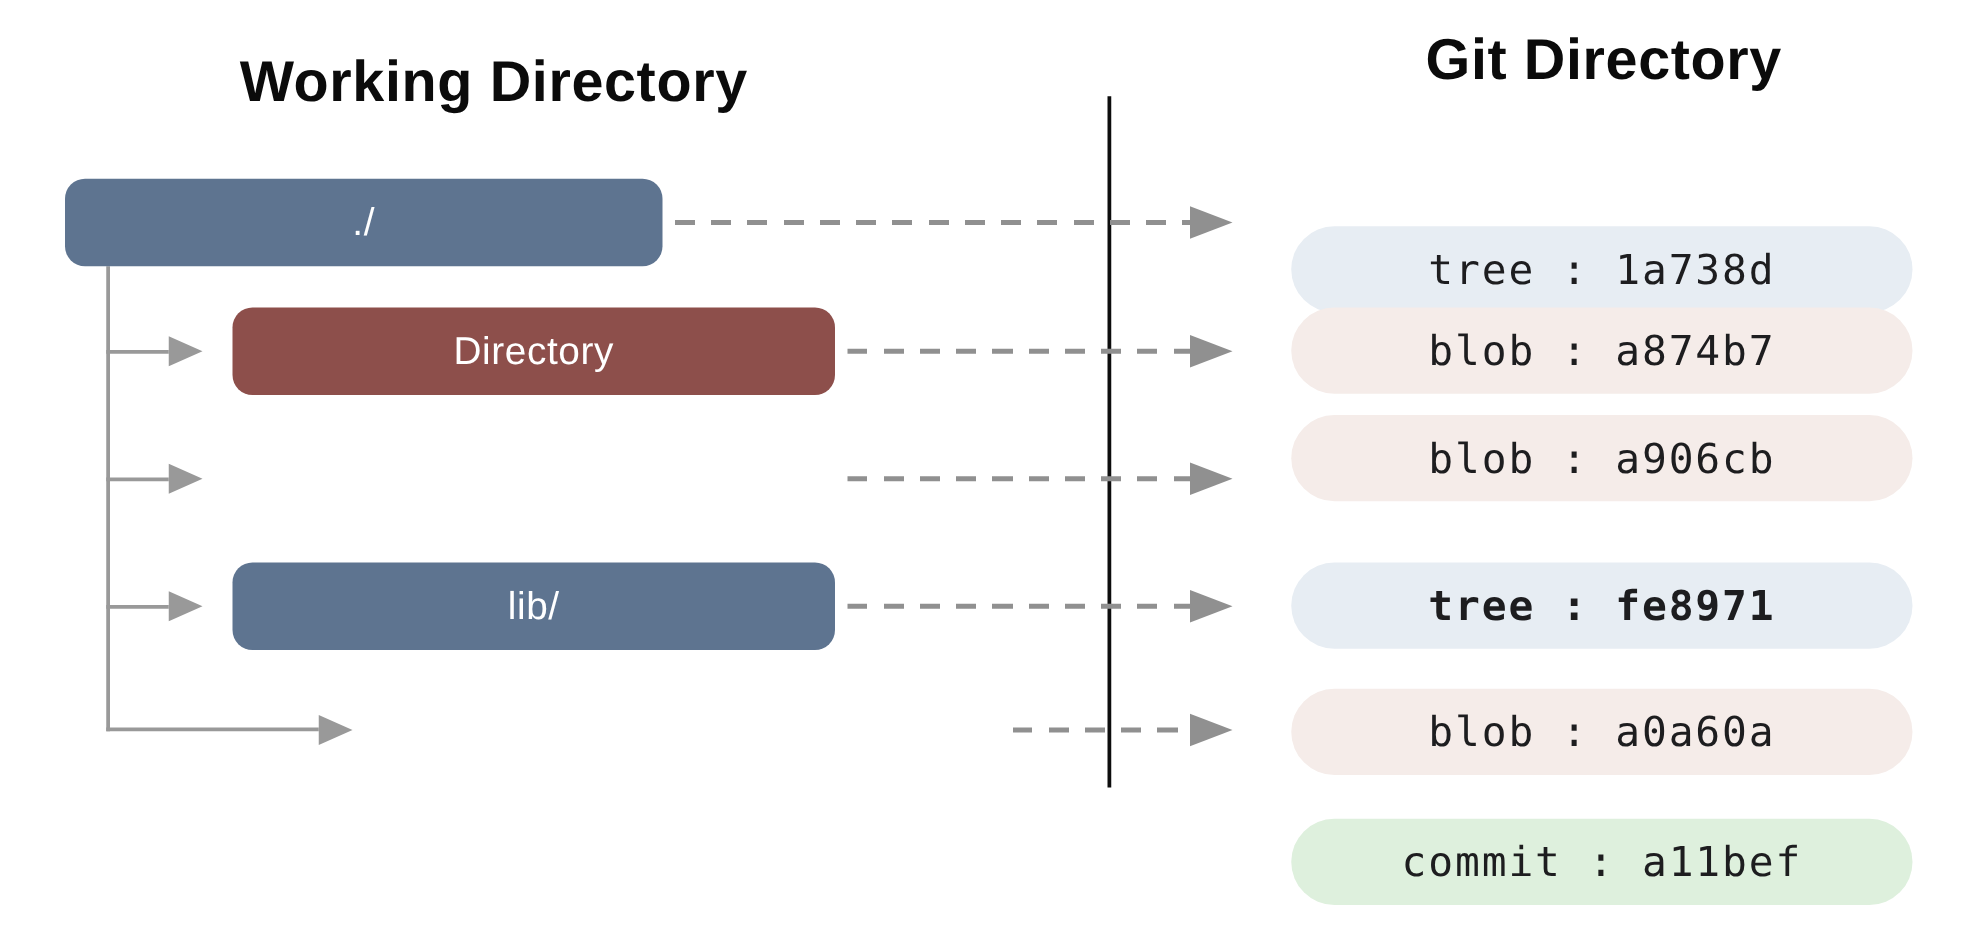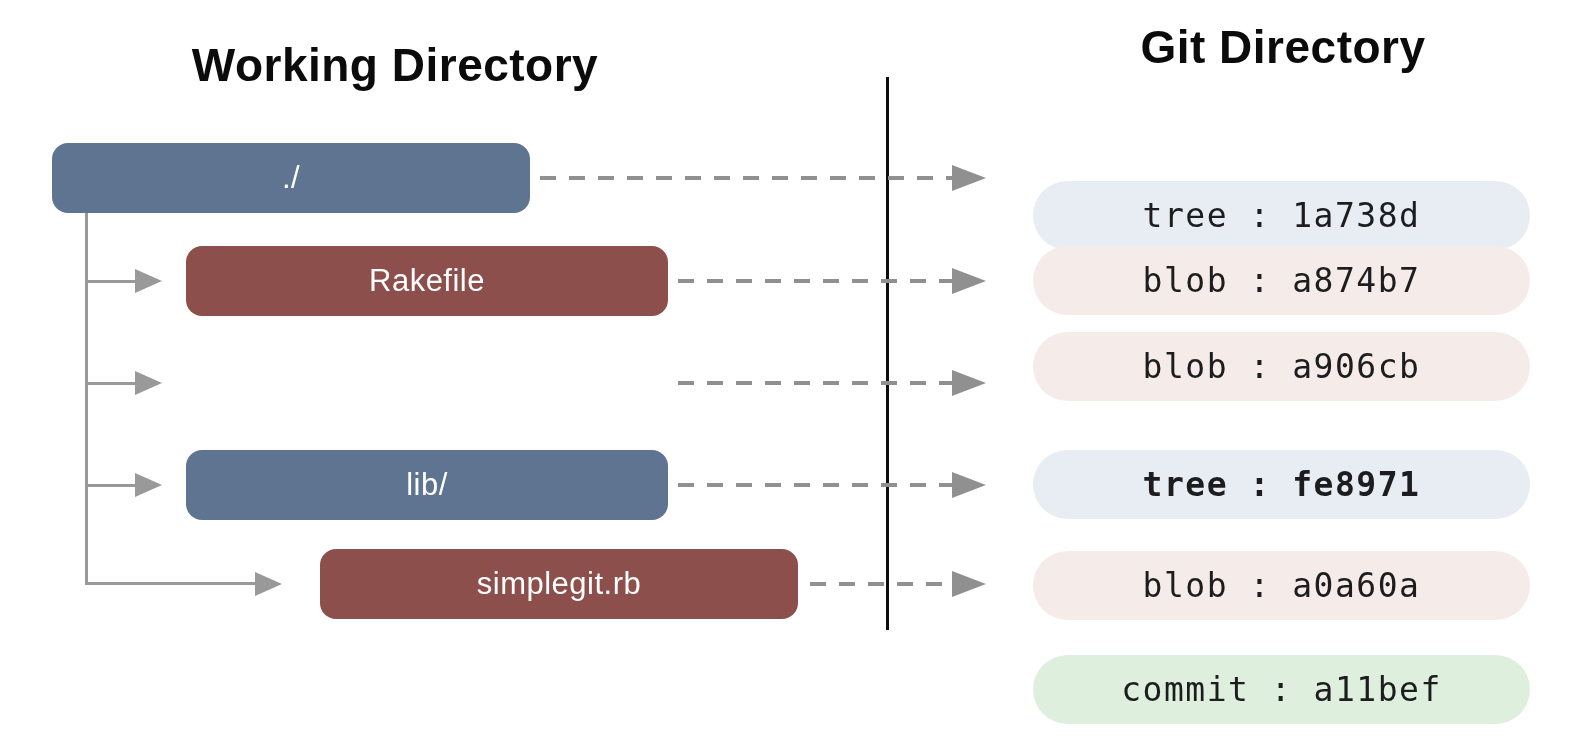--- a/index.html
+++ b/index.html
@@ -88,27 +88,24 @@
   <div class="tree-line" style="left:85px;top:582px;width:170px;height:3px;"></div>
   <div class="arrowhead small" style="left:135px;top:269px;"></div>
   <div class="arrowhead small" style="left:135px;top:371px;"></div>
   <div class="arrowhead small" style="left:135px;top:473px;"></div>
   <div class="arrowhead small" style="left:255px;top:572px;"></div>
 
   <div class="node dir" style="left:52px;top:143px;width:478px;">
     <span>./</span>
   </div>
   <div class="node file" style="left:186px;top:246px;width:482px;">
-    <span>Rakefile</span>
+    <span>Directory</span>
   </div>
   <div class="node dir" style="left:186px;top:450px;width:482px;">
     <span>lib/</span>
-  </div>
-  <div class="node file" style="left:320px;top:549px;width:478px;">
-    <span>simplegit.rb</span>
   </div>
 
   <div class="dash-line" style="left:540px;top:176px;width:412px;"></div>
   <div class="arrowhead" style="left:952px;top:165px;"></div>
 
   <div class="dash-line" style="left:678px;top:279px;width:274px;"></div>
   <div class="arrowhead" style="left:952px;top:268px;"></div>
 
   <div class="dash-line" style="left:678px;top:381px;width:274px;"></div>
   <div class="arrowhead" style="left:952px;top:370px;"></div>

